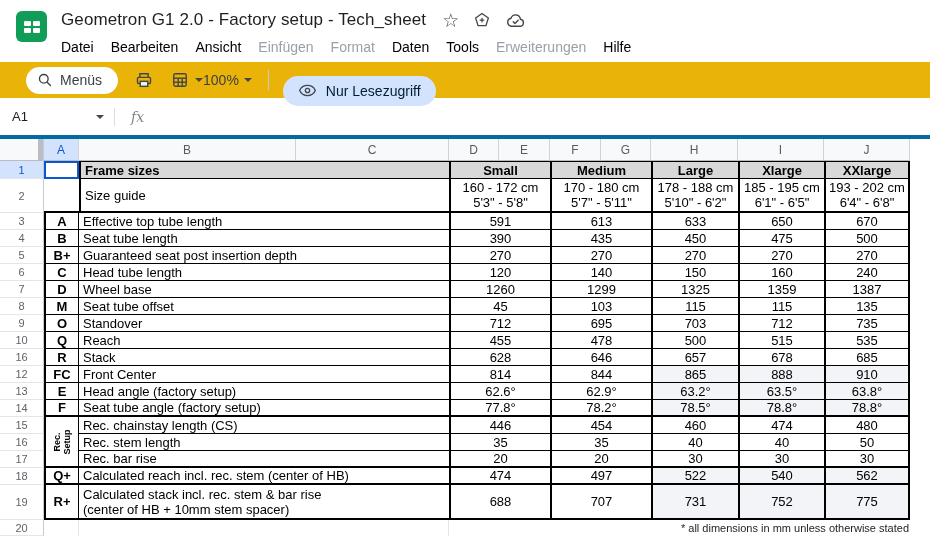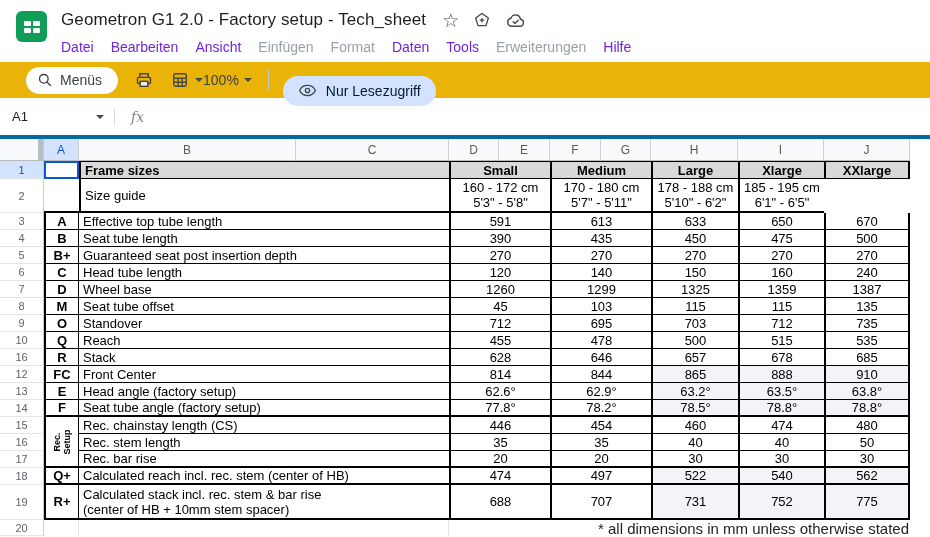--- a/index.html
+++ b/index.html
@@ -11,21 +11,21 @@
   .logo{width:31px;height:31px;background:#0f9d58;border-radius:6px;margin-top:4px;position:relative;
         display:flex;align-items:center;justify-content:center;cursor:pointer;}
   .logo-grid{display:grid;grid-template-columns:7px 7px;grid-template-rows:5px 5px;gap:2px;}
   .logo-grid div{background:#fff;border-radius:1px;}
   .title-block{margin-left:14px;}
   .title-row{display:flex;align-items:center;height:26px;}
   .doc-title{font-size:17px;color:#1f1f1f;letter-spacing:.1px;white-space:nowrap;}
   .title-icons{display:flex;align-items:center;gap:14px;margin-left:16px;}
   .star{font-size:19px;color:#444746;line-height:1;cursor:pointer;}
   .menubar{display:flex;align-items:center;height:24px;margin-top:2px;}
-  .menu-item{font-size:14px;color:#6d28d9;margin-right:17px;cursor:pointer;white-space:nowrap;}
+  .menu-item{font-size:14px;color:#000000;margin-right:17px;cursor:pointer;white-space:nowrap;}
   .menu-item.disabled{color:#9aa0a6;cursor:default;}
 
   
   .toolbar{height:36px;background:#eab308;display:flex;align-items:center;padding:0 0 0 26px;box-sizing:border-box;}
   .menus-pill{height:27px;background:#fff;border-radius:14px;display:flex;align-items:center;
               padding:0 16px 0 11px;gap:7px;cursor:pointer;}
   .menus-pill span{font-size:14px;color:#3c4043;}
   .tb-icon{margin-left:16px;display:flex;align-items:center;cursor:pointer;}
   .caret{width:0;height:0;border-left:4px solid transparent;border-right:4px solid transparent;
          border-top:4px solid #444746;margin-left:5px;}
@@ -79,21 +79,21 @@
   .gray{background:#d9d9d9;}
   .tint{background:#f2f4f8;}
   .pre{white-space:pre-line;text-align:center;line-height:15px;}
   .pre-left{white-space:pre-line;text-align:left;line-height:15px;}
   .a1{grid-column:2;background:#fff;box-shadow:inset 0 0 0 2px #0b57d0;cursor:cell;}
   .a2{grid-column:2;background:#fff;border-bottom:2px solid #000;box-sizing:border-box;cursor:cell;}
   .recc{grid-column:2;grid-row:16/19;background:#fff;border-left:2px solid #000;border-right:1px solid #000;
         border-bottom:2px solid #000;box-sizing:border-box;display:flex;align-items:center;justify-content:center;cursor:cell;}
   .recc span{transform:rotate(-90deg);white-space:pre-line;text-align:center;font-size:9px;line-height:10px;font-weight:700;}
   .ghost{background:#fff;border-right:1px solid #e3e5e8;cursor:cell;}
-  .footnote{display:flex;align-items:center;justify-content:flex-end;font-size:15px;color:#1f1f1f;
+  .footnote{display:flex;align-items:center;justify-content:flex-end;font-size:11px;color:#1f1f1f;
             background:#fff;padding-right:1px;white-space:nowrap;cursor:cell;}
   svg{display:block;}
 </style>
 </head>
 <body>
 
 <div class="titlebar">
   <div class="logo">
     <div class="logo-grid">
         <div></div>
@@ -207,20 +207,22 @@
   <div class="a2 rr2"></div>
   <div class="tc cBC bl2 bb2 lab nbr rr2">Size guide</div>
   <div class="tc cDE bl2 bb2 pre nbr rr2">160 - 172 cm
 5'3" - 5'8"</div>
   <div class="tc cFG bl2 bb2 pre nbr rr2">170 - 180 cm
 5'7" - 5'11"</div>
   <div class="tc cH bl2 bb2 pre nbr rr2">178 - 188 cm
 5'10" - 6'2"</div>
   <div class="tc cI bl2 bb2 pre nbr rr2">185 - 195 cm
 6'1" - 6'5"</div>
+  <div class="tc cJ bl2 bb2 br2 pre rr2">193 - 202 cm
+6'4" - 6'8"</div>
 
   <div class="gut rr3 cGut">3</div>
   <div class="tc cA bold bl2 rr3">A</div>
   <div class="tc cBC lab nbr rr3">Effective top tube length</div>
   <div class="tc cDE bl2 nbr rr3">591</div>
   <div class="tc cFG bl2 nbr rr3">613</div>
   <div class="tc cH bl2 nbr rr3">633</div>
   <div class="tc cI bl2 nbr rr3">650</div>
   <div class="tc cJ bl2 br2 rr3">670</div>
 

